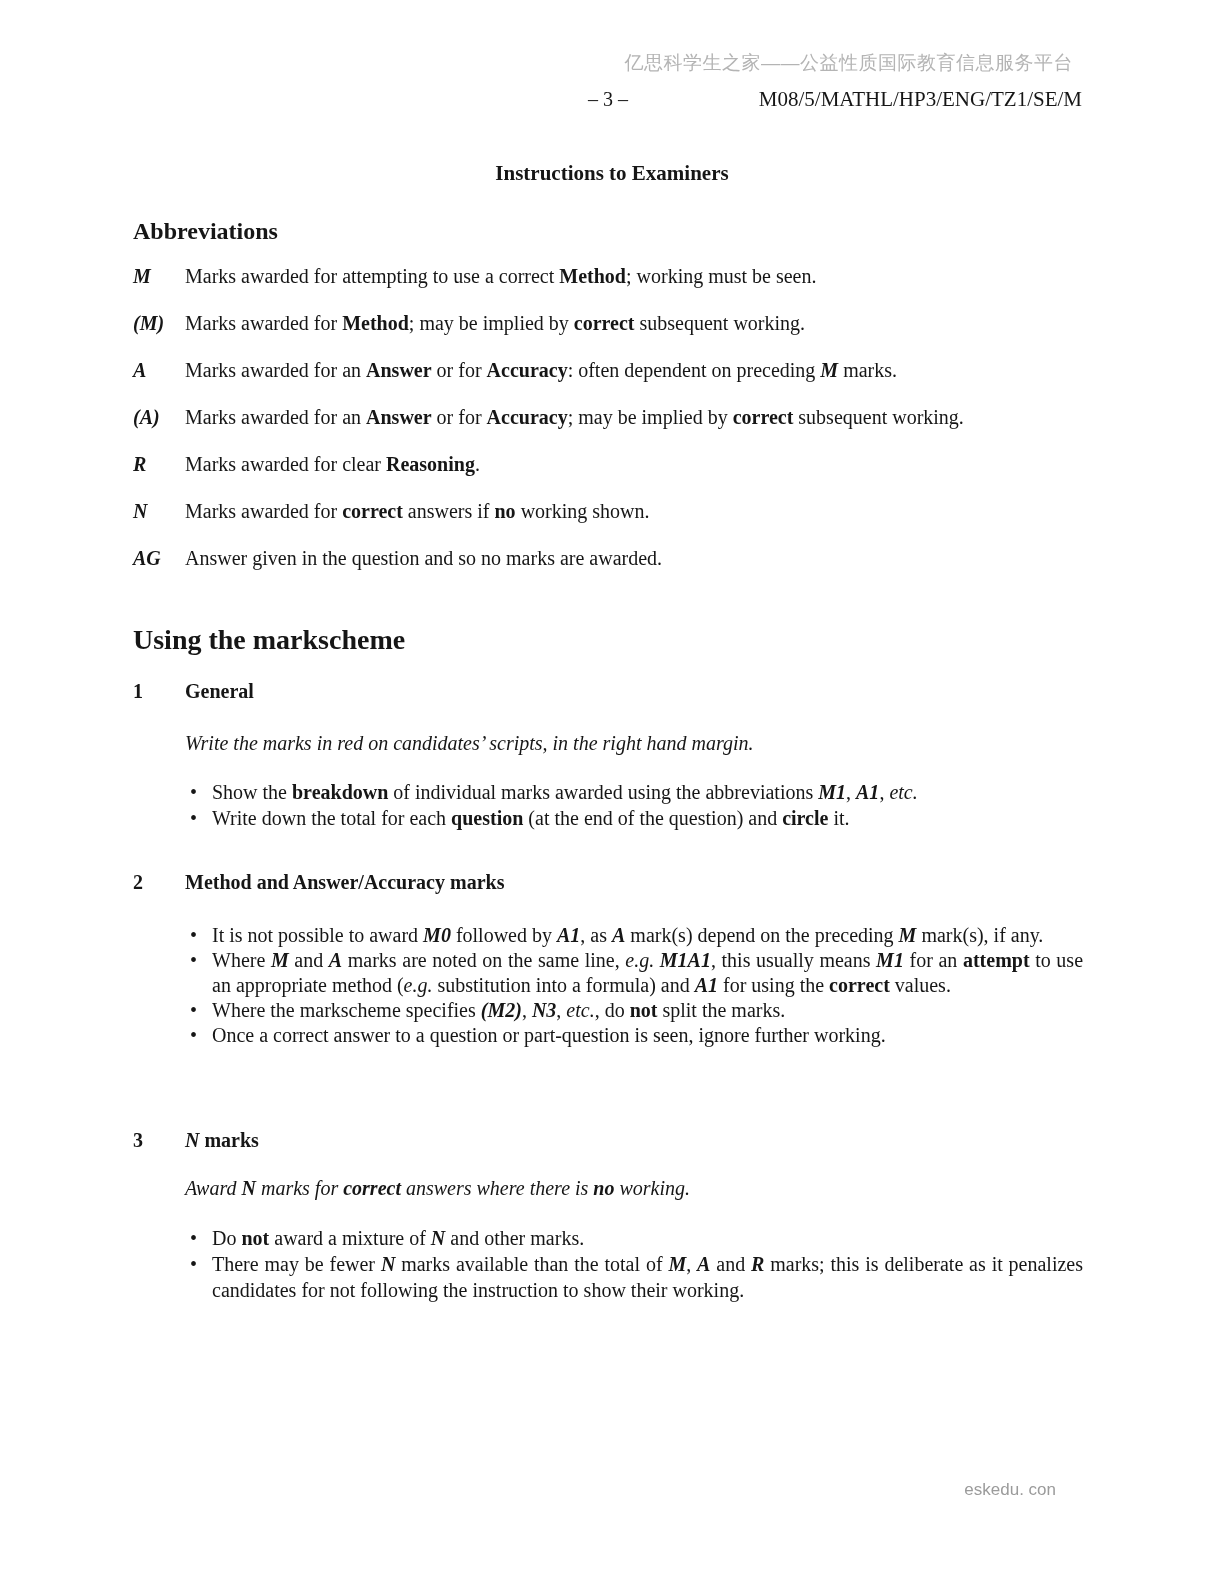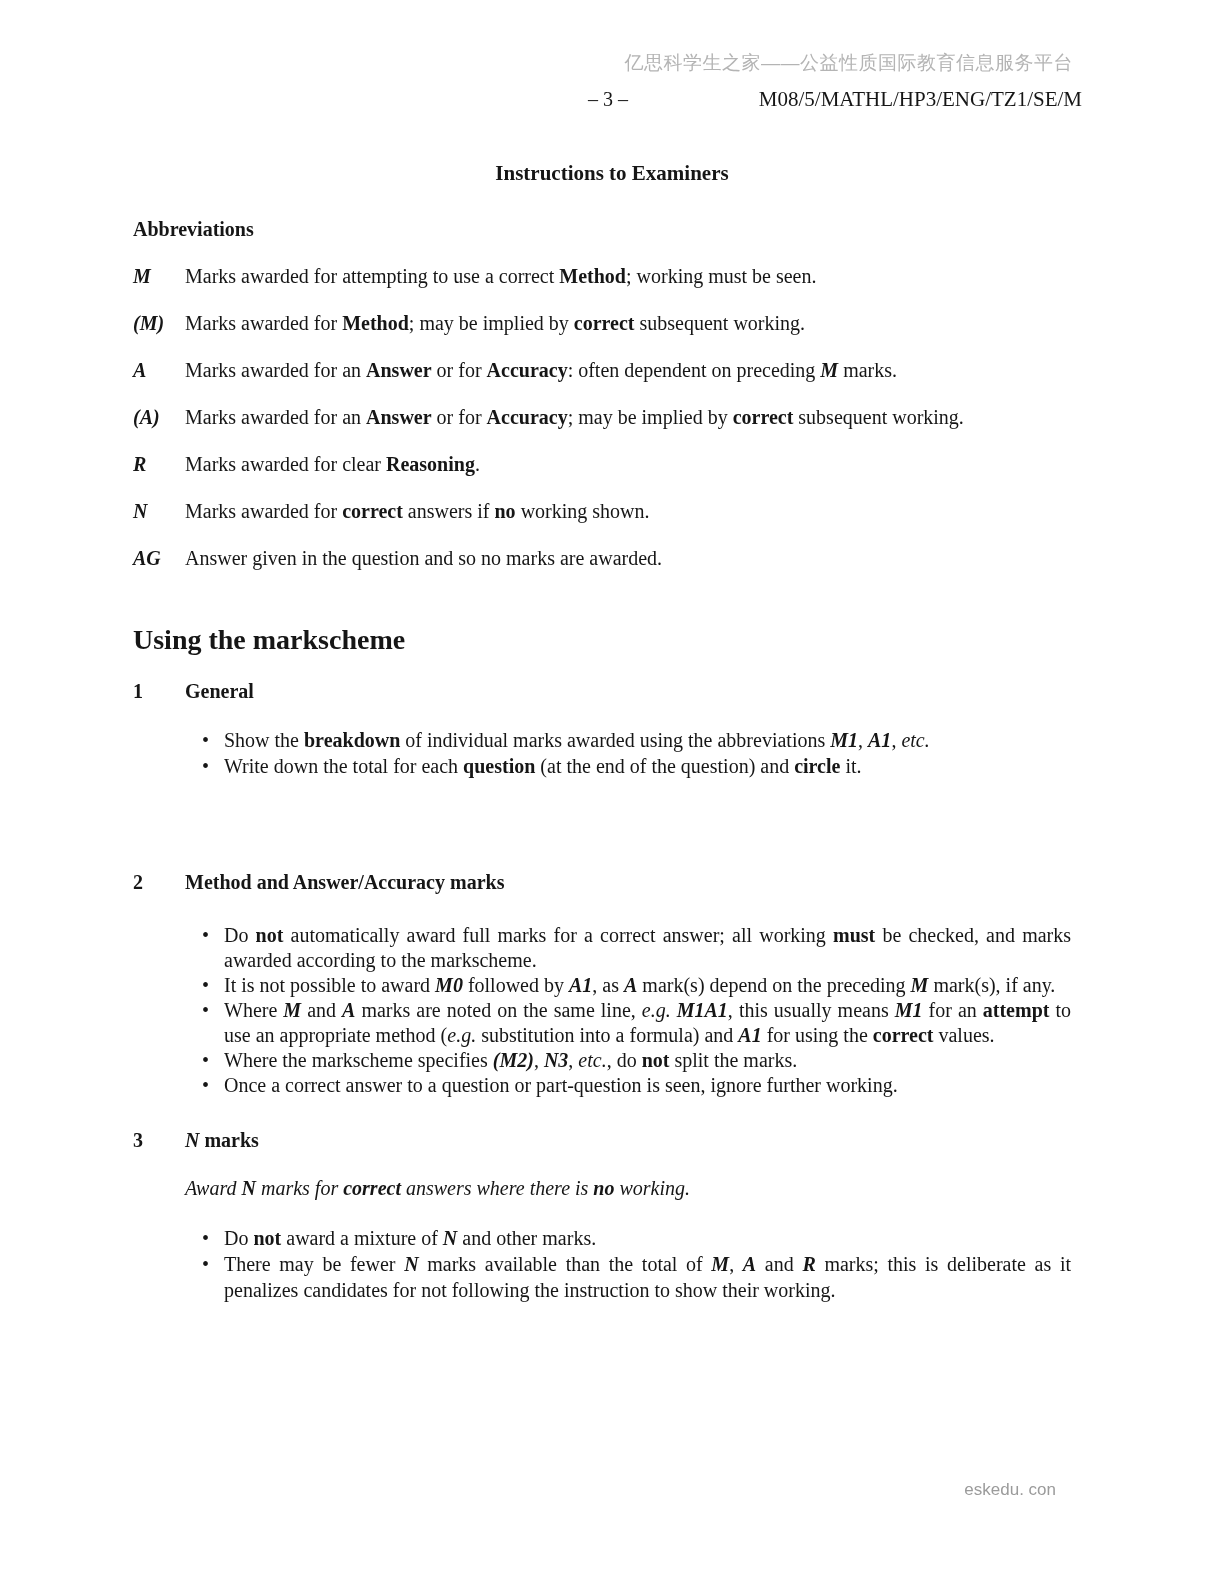--- a/index.html
+++ b/index.html
@@ -24,40 +24,40 @@
     text-align:center; font-size:20px;
   }
   #paper-code {
     top:87px; right:142px; font-size:21px;
   }
   #doc-title {
     top:161px; left:0; width:1224px;
     text-align:center; font-weight:bold; font-size:21px;
   }
   #abbr-heading {
-    top:218px; font-weight:bold; font-size:20px;
+    top:218px; font-weight:bold; font-size:24px;
   }
   #abbr-list { top:264px; }
   .abbr-row { display:flex; font-size:20px; line-height:25px; margin-bottom:22px; }
   .abbr-term { width:52px; flex:none; font-weight:bold; font-style:italic; }
   .abbr-def { flex:1; }
 
   #using-heading { top:624px; font-weight:bold; font-size:28px; }
 
   #section-1 { top:678px; }
   #section-2 { top:869px; }
   #section-3 { top:1127px; }
 
   .section-head { display:flex; font-size:20px; line-height:26px; font-weight:bold; }
   .section-num { width:52px; flex:none; }
   .intro { margin-left:52px; font-style:italic; font-size:20px; line-height:26px; }
   #section-1 .intro { margin-top:26px; }
   #section-3 .intro { margin-top:22px; }
 
-  ul.bullets { list-style:none; margin:12px; padding:0; font-size:20px; }
+  ul.bullets { list-style:none; margin:0; padding:0; font-size:20px; }
   ul.bullets li { position:relative; padding-left:79px; }
   ul.bullets li::before { content:"\2022"; position:absolute; left:57px; top:0; }
   ul.b-s1 { margin-top:23px; line-height:26px; }
   ul.b-s2 { margin-top:28px; line-height:25px; text-align:justify; }
   ul.b-s3 { margin-top:24px; line-height:26px; text-align:justify; }
 
   #footer-watermark {
     top:1480px; right:168px;
     font-family:"Liberation Sans", sans-serif;
     font-size:17px; color:#9b9b9b;
@@ -109,33 +109,33 @@
   </div>
 </div>
 
 <div class="abs content-col" id="using-heading">Using the markscheme</div>
 
 <div class="abs content-col" id="section-1">
   <div class="section-head">
     <span class="section-num">1</span>
     <span class="section-title"><span class="st-b">General</span></span>
   </div>
+  <div class="intro"><span class="st-i">Write the marks in red on candidates’ scripts, in the right hand margin.</span></div>
   <ul class="bullets b-s1">
     <li><span>Show the </span><span class="st-b">breakdown</span><span> of individual marks awarded using the abbreviations </span><span class="st-bi">M1</span><span>, </span><span class="st-bi">A1</span><span>, </span><span class="st-i">etc.</span></li>
     <li><span>Write down the total for each </span><span class="st-b">question</span><span> (at the end of the question) and </span><span class="st-b">circle</span><span> it.</span></li>
   </ul>
 </div>
 
 <div class="abs content-col" id="section-2">
   <div class="section-head">
     <span class="section-num">2</span>
     <span class="section-title"><span class="st-b">Method and Answer/Accuracy marks</span></span>
   </div>
   <ul class="bullets b-s2">
-    <li><span>Do </span><span class="st-b">not</span><span> automatically award full marks for a correct answer; all working </span><span class="st-b">must</span><span> be checked, and marks awarded according to the markscheme.</span></li>
     <li><span>It is not possible to award </span><span class="st-bi">M0</span><span> followed by </span><span class="st-bi">A1</span><span>, as </span><span class="st-bi">A</span><span> mark(s) depend on the preceding </span><span class="st-bi">M</span><span> mark(s), if any.</span></li>
     <li><span>Where </span><span class="st-bi">M</span><span> and </span><span class="st-bi">A</span><span> marks are noted on the same line, </span><span class="st-i">e.g.</span><span> </span><span class="st-bi">M1A1</span><span>, this usually means </span><span class="st-bi">M1</span><span> for an </span><span class="st-b">attempt</span><span> to use an appropriate method (</span><span class="st-i">e.g.</span><span> substitution into a formula) and </span><span class="st-bi">A1</span><span> for using the </span><span class="st-b">correct</span><span> values.</span></li>
     <li><span>Where the markscheme specifies </span><span class="st-bi">(M2)</span><span>, </span><span class="st-bi">N3</span><span>, </span><span class="st-i">etc.</span><span>, do </span><span class="st-b">not</span><span> split the marks.</span></li>
     <li><span>Once a correct answer to a question or part-question is seen, ignore further working.</span></li>
   </ul>
 </div>
 
 <div class="abs content-col" id="section-3">
   <div class="section-head">
     <span class="section-num">3</span>

